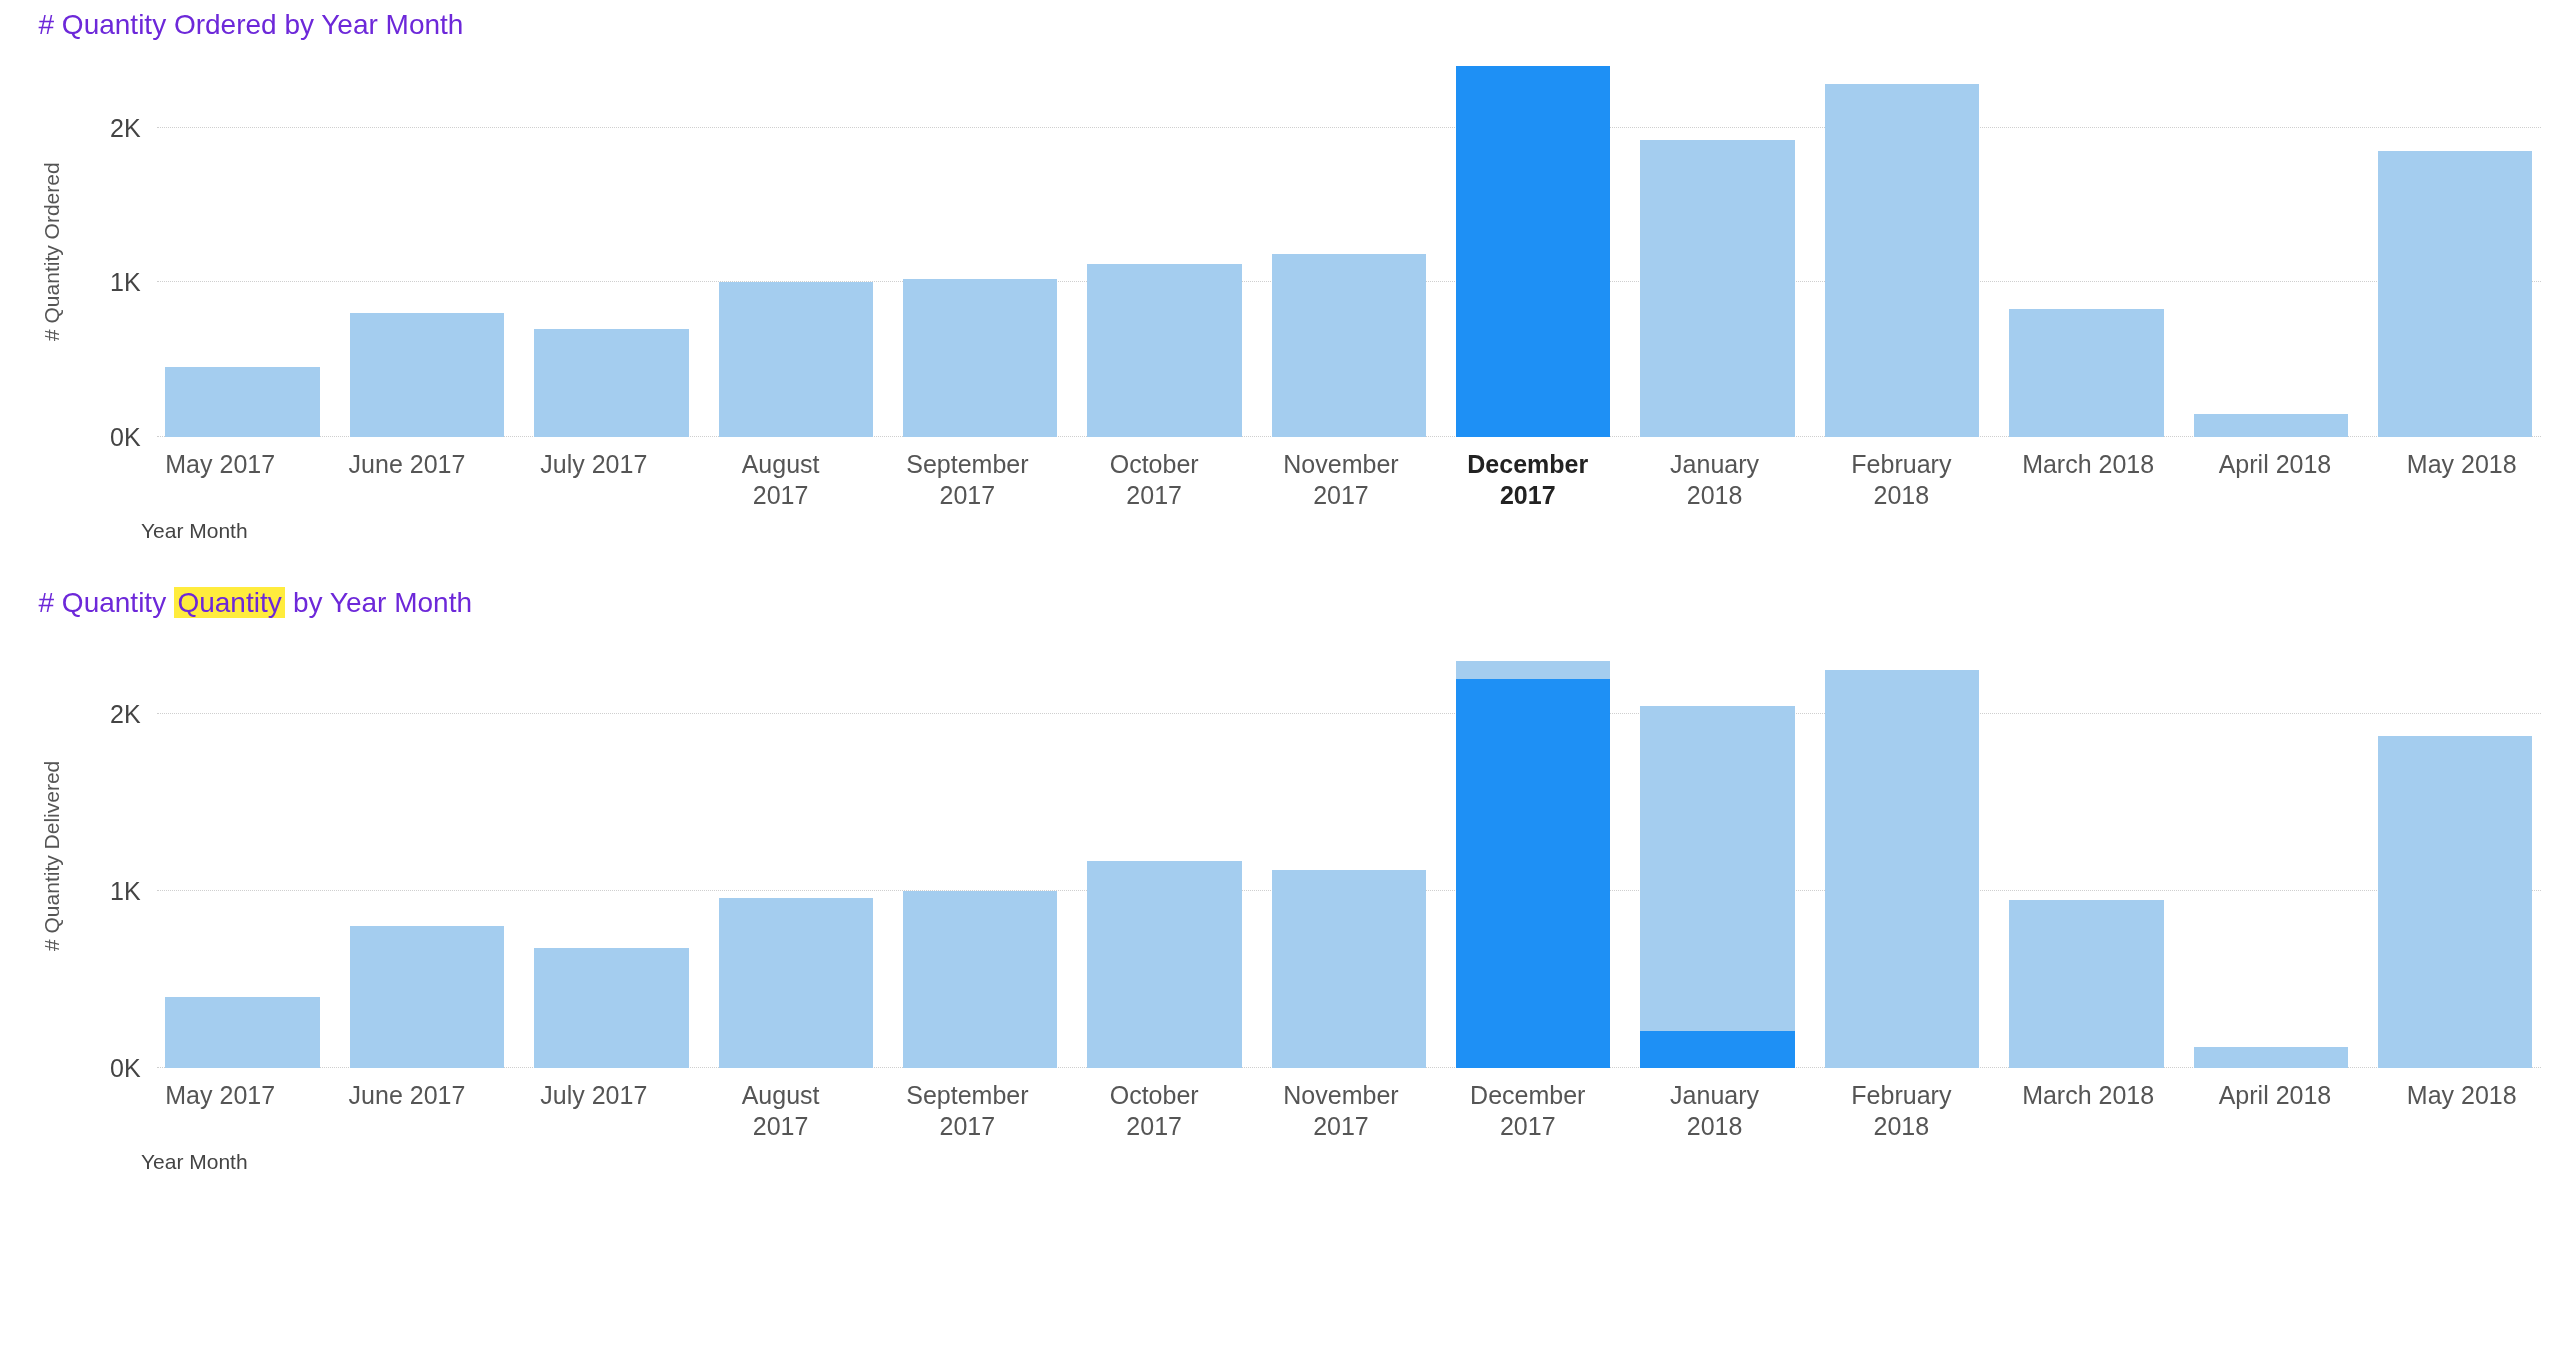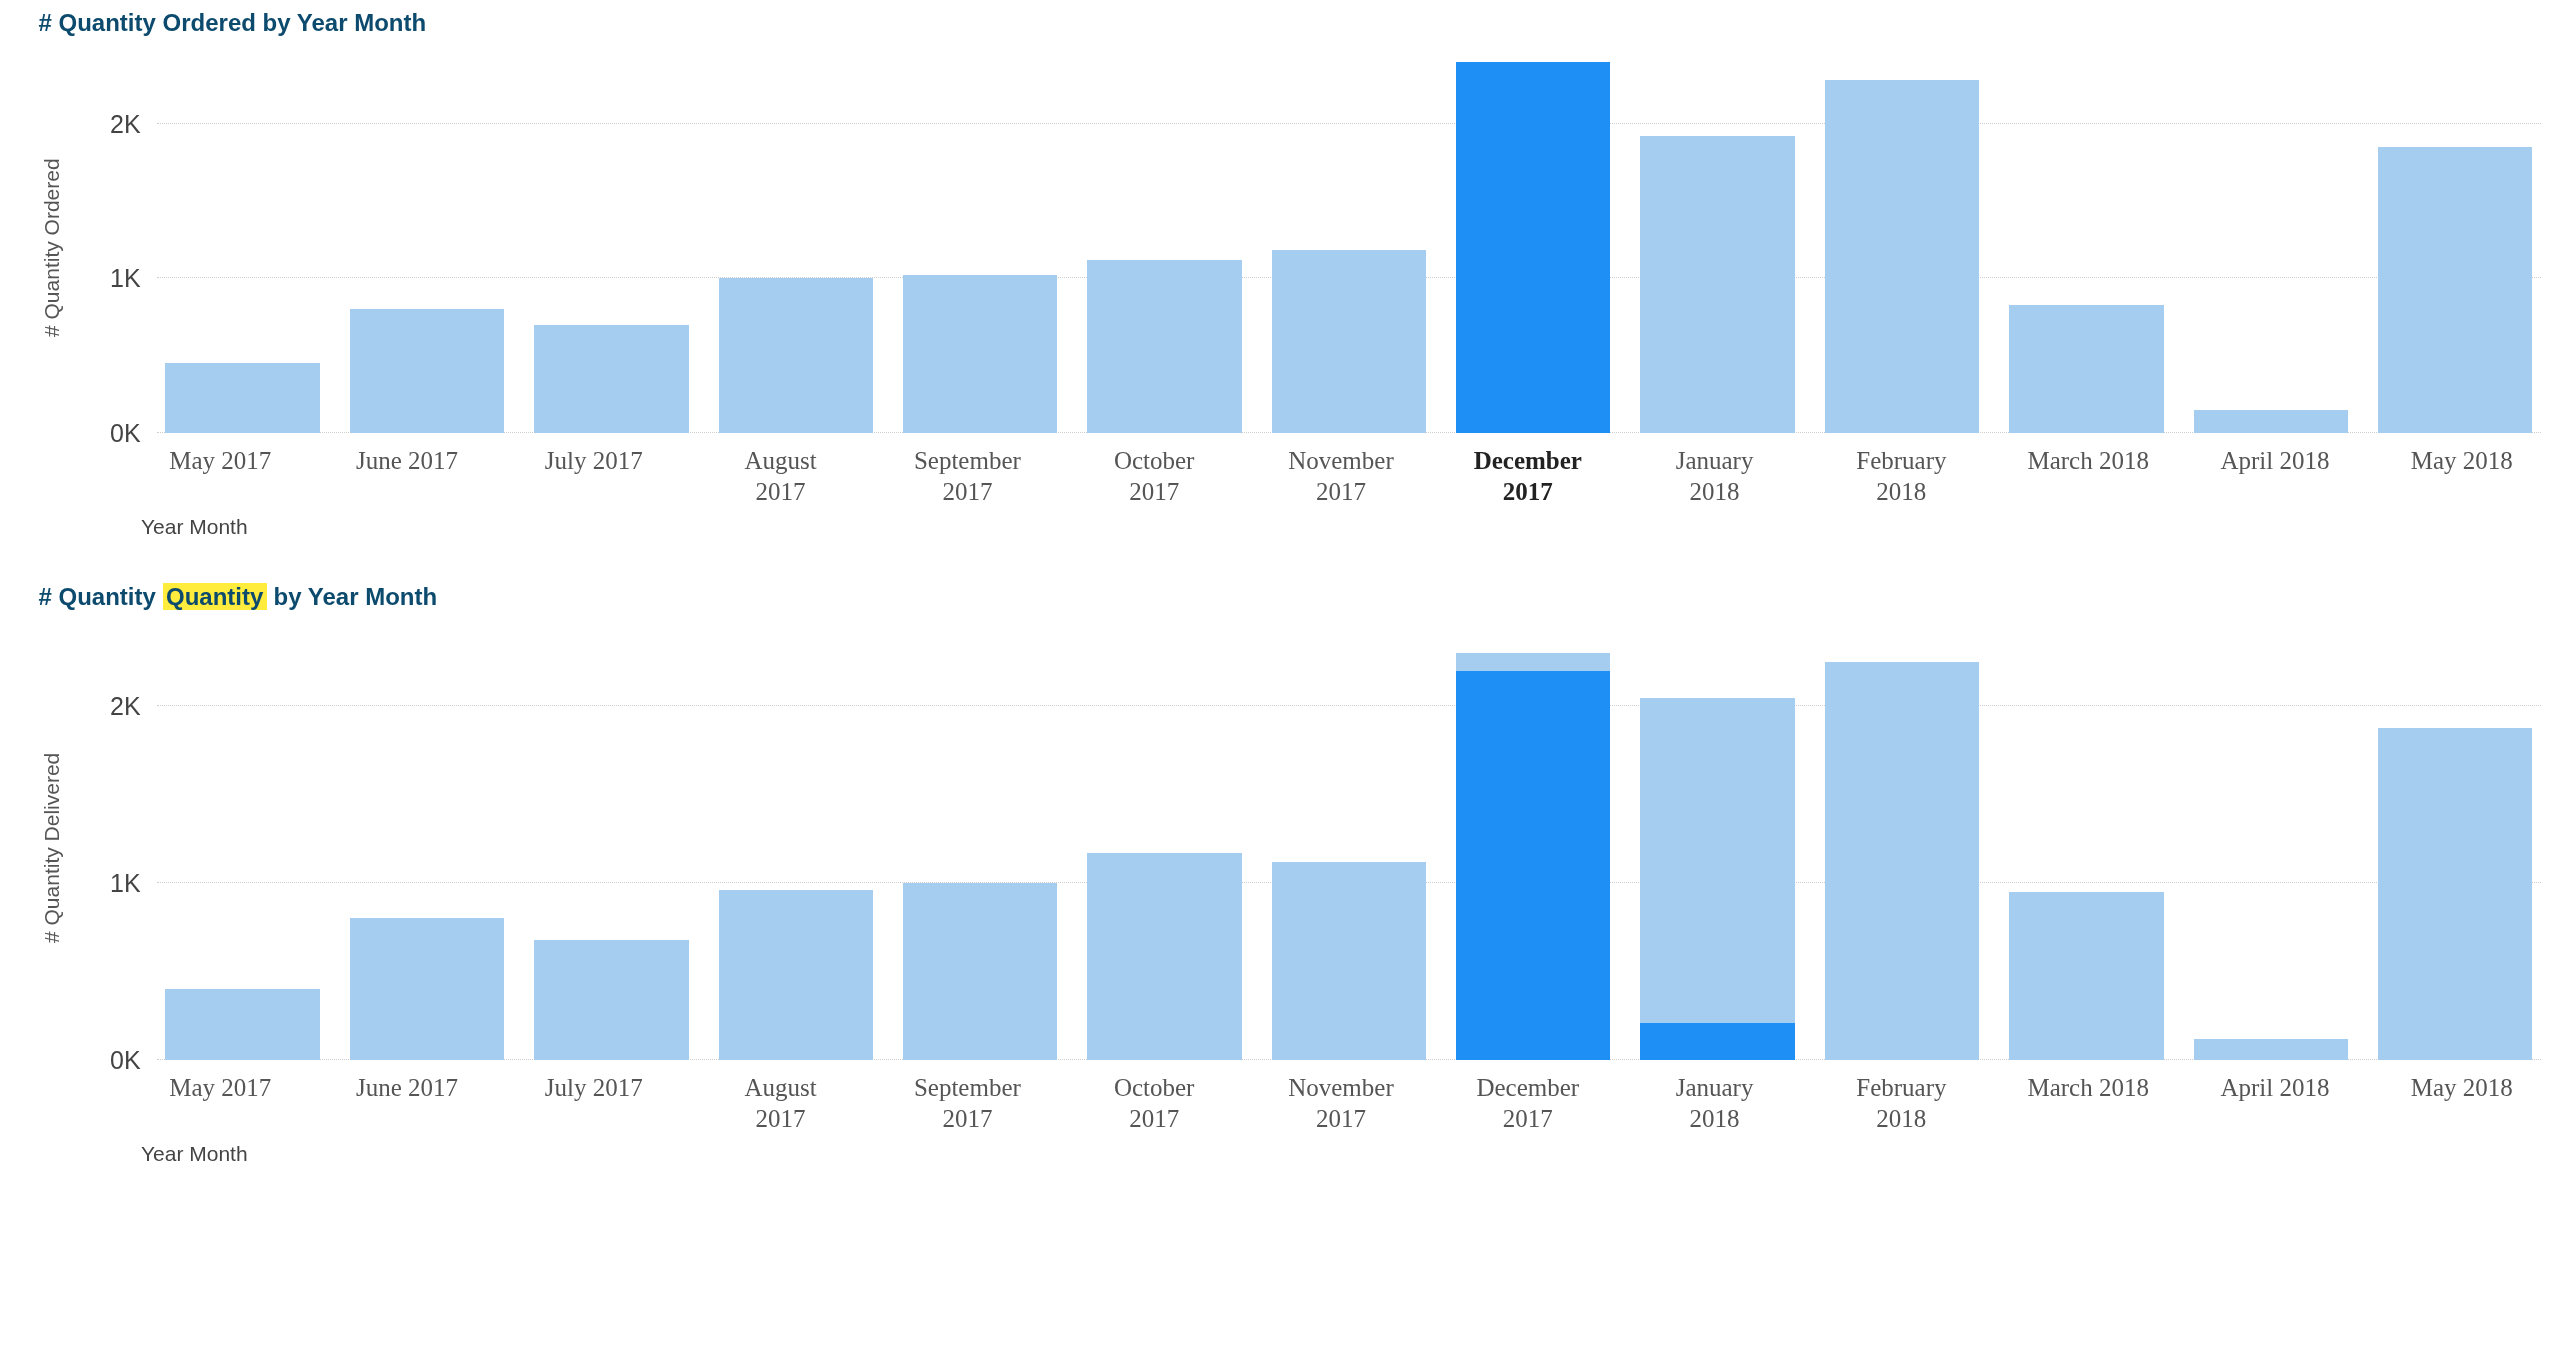--- a/index.html
+++ b/index.html
@@ -11,23 +11,23 @@
   }
   .page {
     width: 2576px;
     box-sizing: border-box;
     padding: 8.8px 35px 26.5px 35px;
   }
   .chart-block {
     margin-bottom: 44px;
   }
   .chart-title {
-    font-size: 24px;
-    font-weight: 700;
-    color: #0c4a6e;
+    font-size: 28px;
+    font-weight: 400;
+    color: #6d28d9;
     margin: 0 0 25px 3.5px;
   }
   .chart-title .hl {
     background: #ffec3d;
     padding: 0 3.5px;
   }
   .chart-row {
     display: flex;
     align-items: stretch;
   }
@@ -97,21 +97,20 @@
     flex-direction: column-reverse; 
   }
   .seg {
     width: 100%;
   }
   .x-ticks {
     display: flex;
     gap: 46px;
     padding: 12.4px 8.8px 0 8.8px;
     box-sizing: border-box;
-    font-family: Liberation Serif, serif;
   }
   .x-ticks .xt {
     flex: 1;
     text-align: center;
     font-size: 25px;
     color: #555;
     line-height: 1.25;
   }
   .x-ticks .xt.sel {
     font-weight: 700;

